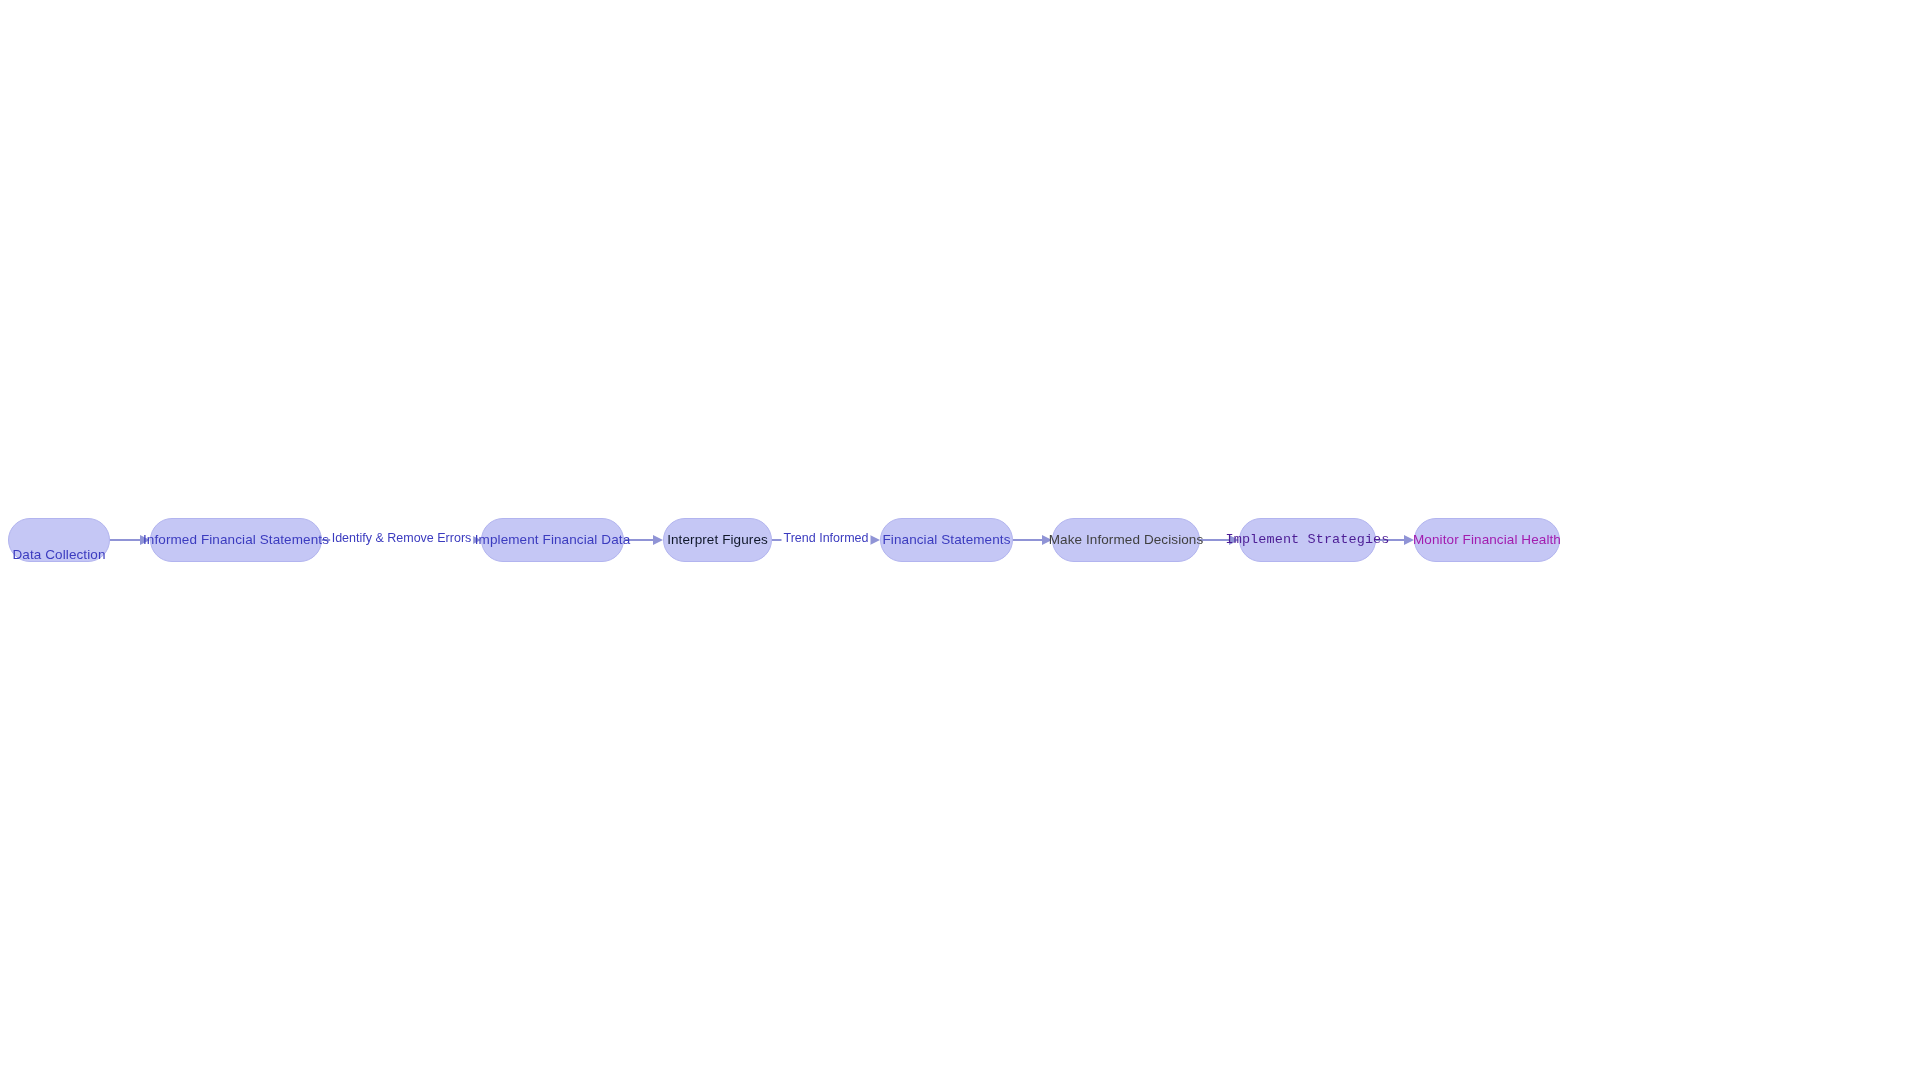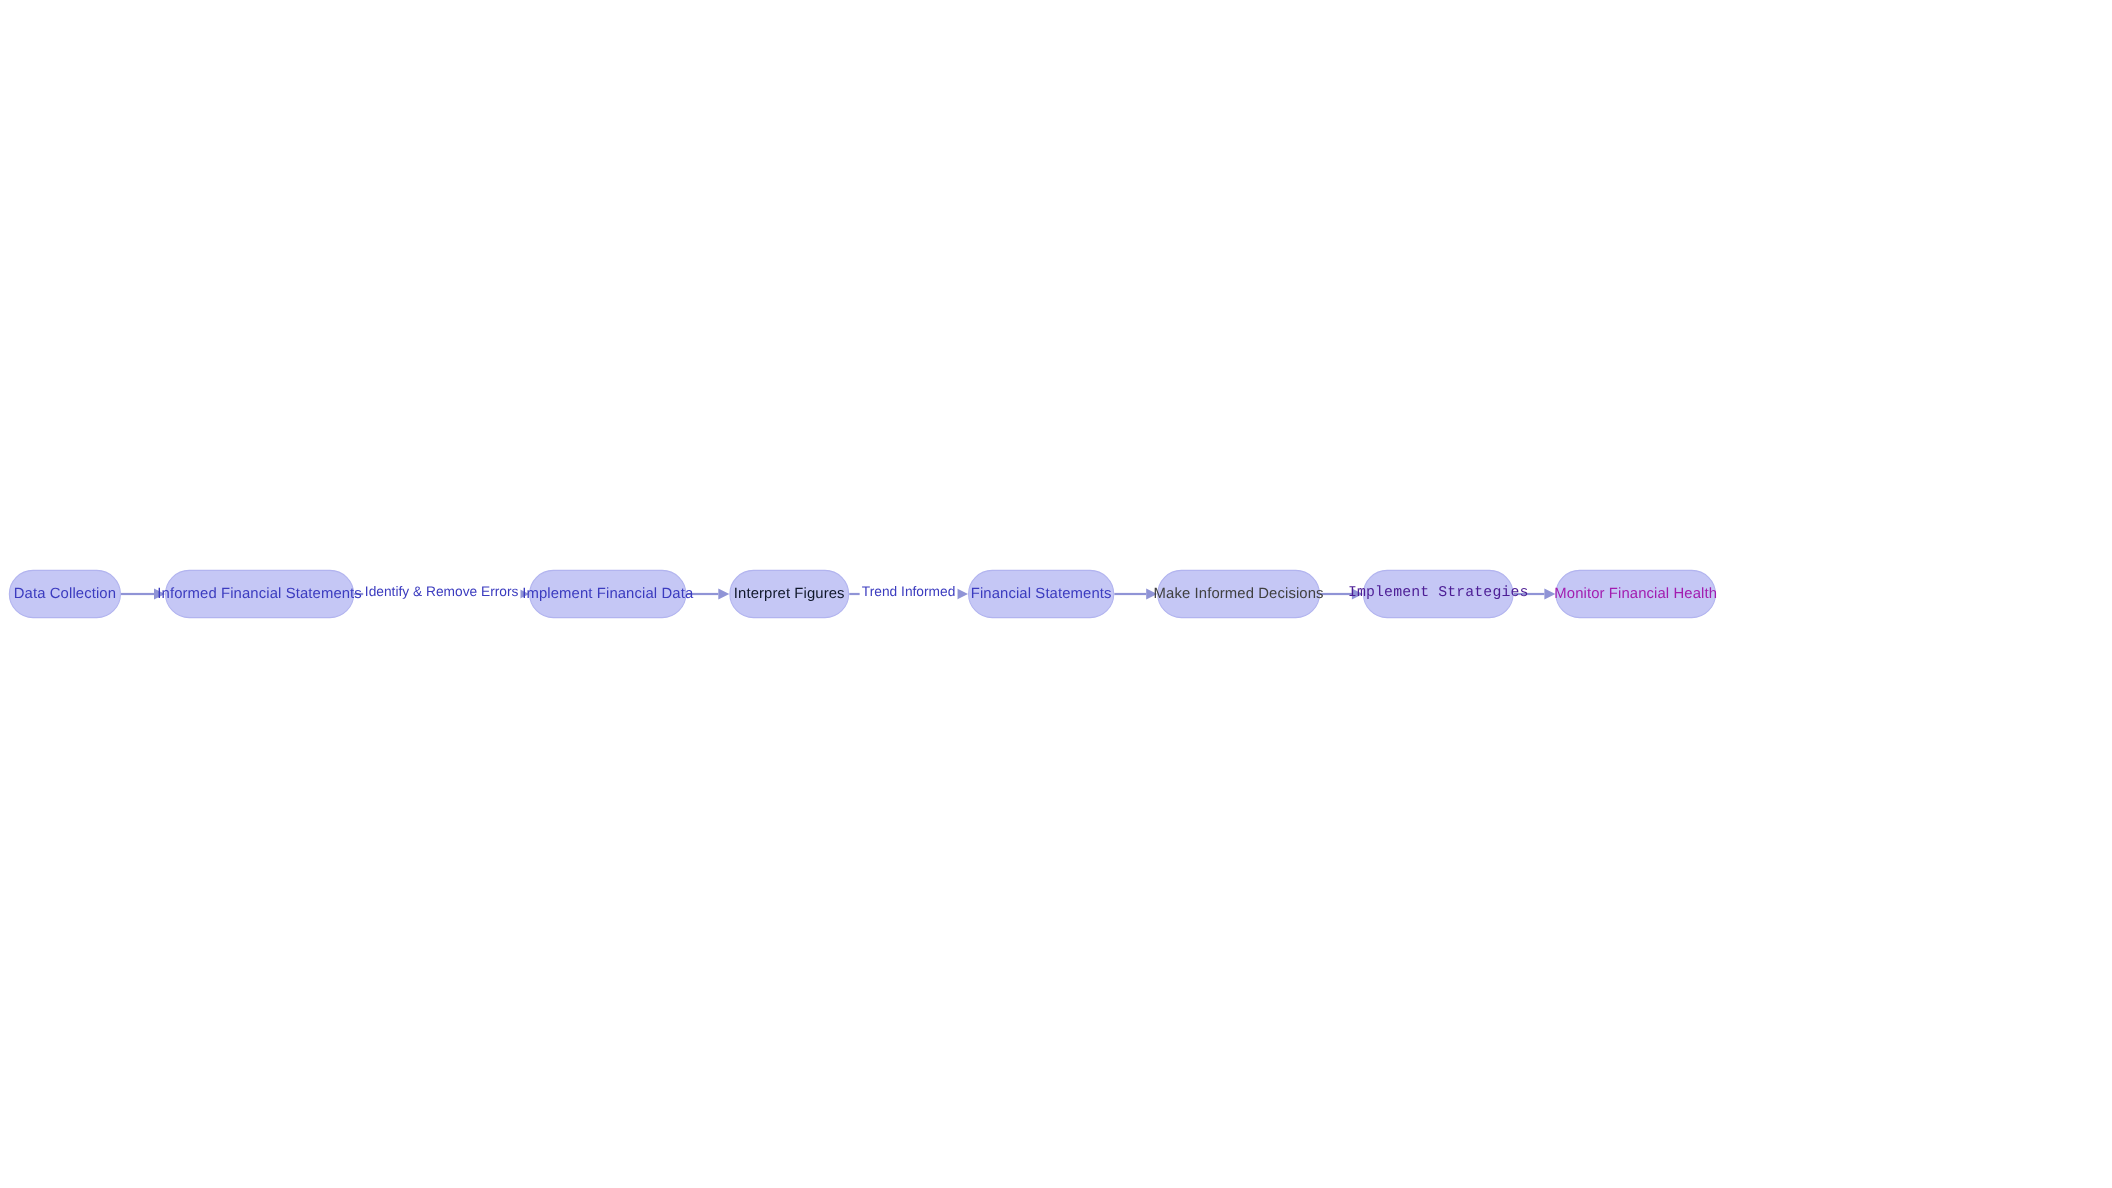--- a/index.html
+++ b/index.html
@@ -134,21 +134,21 @@
       <div class="edge-head" style="left: 29px; border-left-color: rgb(144, 148, 214);"></div>
 
     </div>
 
     <div class="edge" style="left: 1376px; width: 38px;">
       <div class="edge-line" style="width: 28px; background: rgb(144, 148, 214);"></div>
       <div class="edge-head" style="left: 28px; border-left-color: rgb(144, 148, 214);"></div>
 
     </div>
 
-    <div class="node" style="left: 8px; width: 102px; background: rgb(197, 199, 245); border-color: rgb(178, 180, 239); color: rgb(59, 59, 191);">
+    <div class="node" style="left: 8px; width: 102px; background: rgb(197, 199, 245); border-color: rgb(178, 180, 239); color: rgb(59, 59, 191); align-items: flex-end;">
       <span class="node-label">Data Collection</span>
     </div>
 
     <div class="node" style="left: 150px; width: 172px; background: rgb(197, 199, 245); border-color: rgb(178, 180, 239); color: rgb(59, 59, 191);">
       <span class="node-label">Informed Financial Statements</span>
     </div>
 
     <div class="node" style="left: 481px; width: 143px; background: rgb(197, 199, 245); border-color: rgb(178, 180, 239); color: rgb(59, 59, 191);">
       <span class="node-label">Implement Financial Data</span>
     </div>

